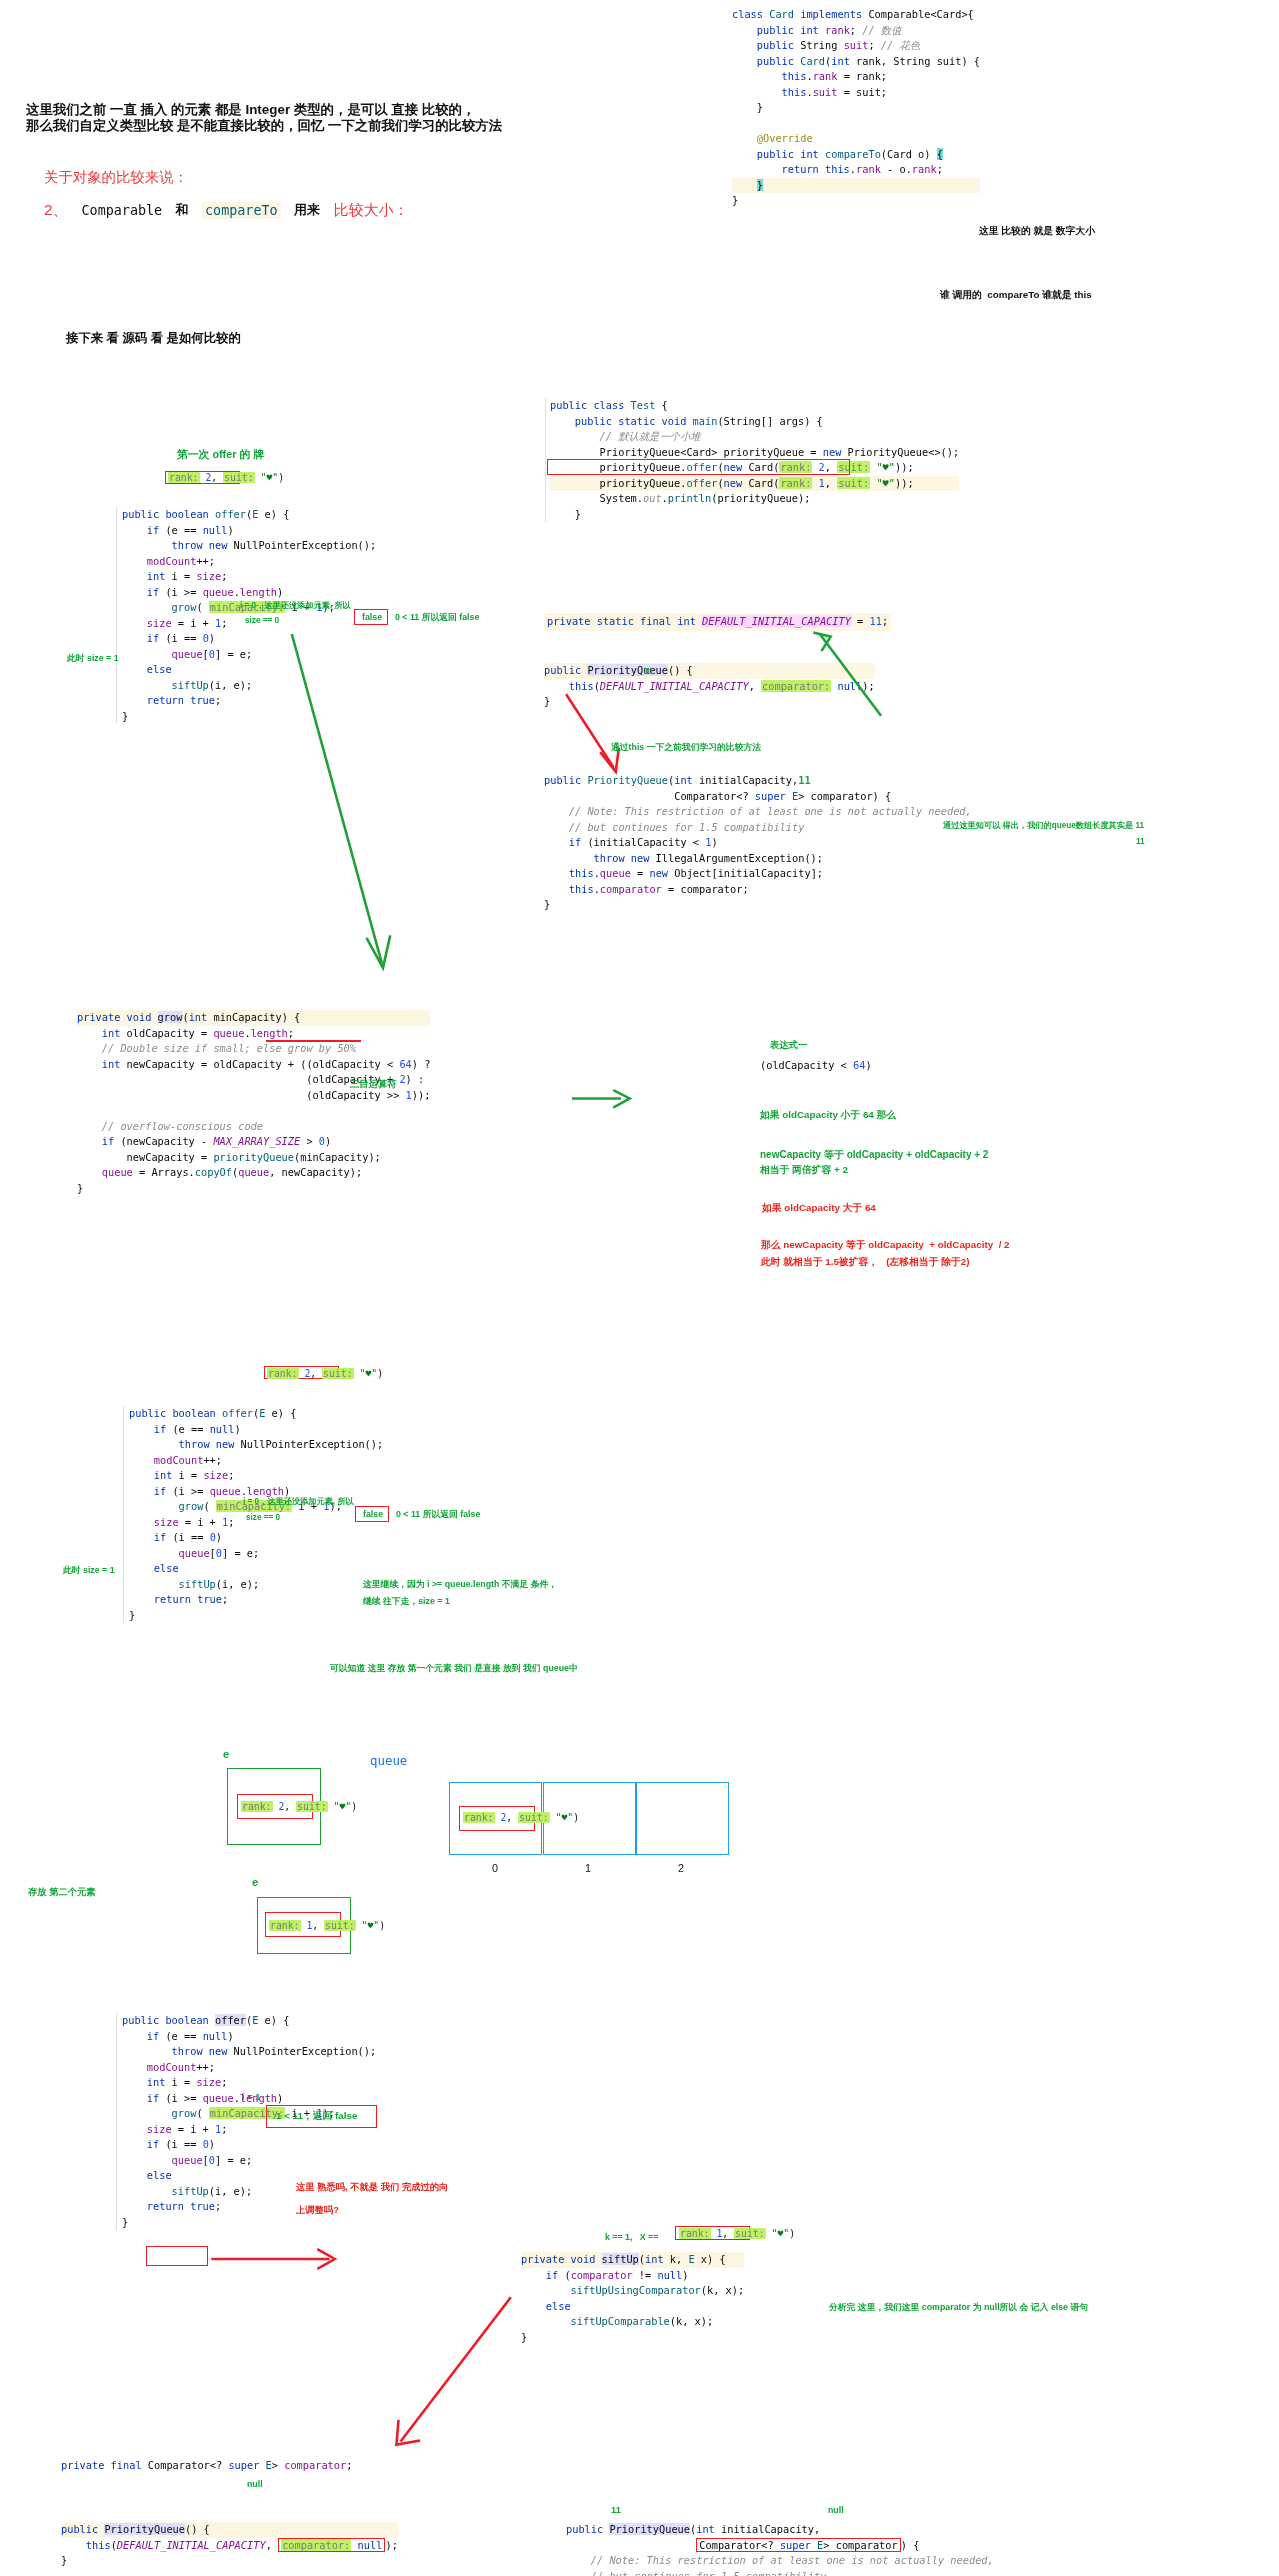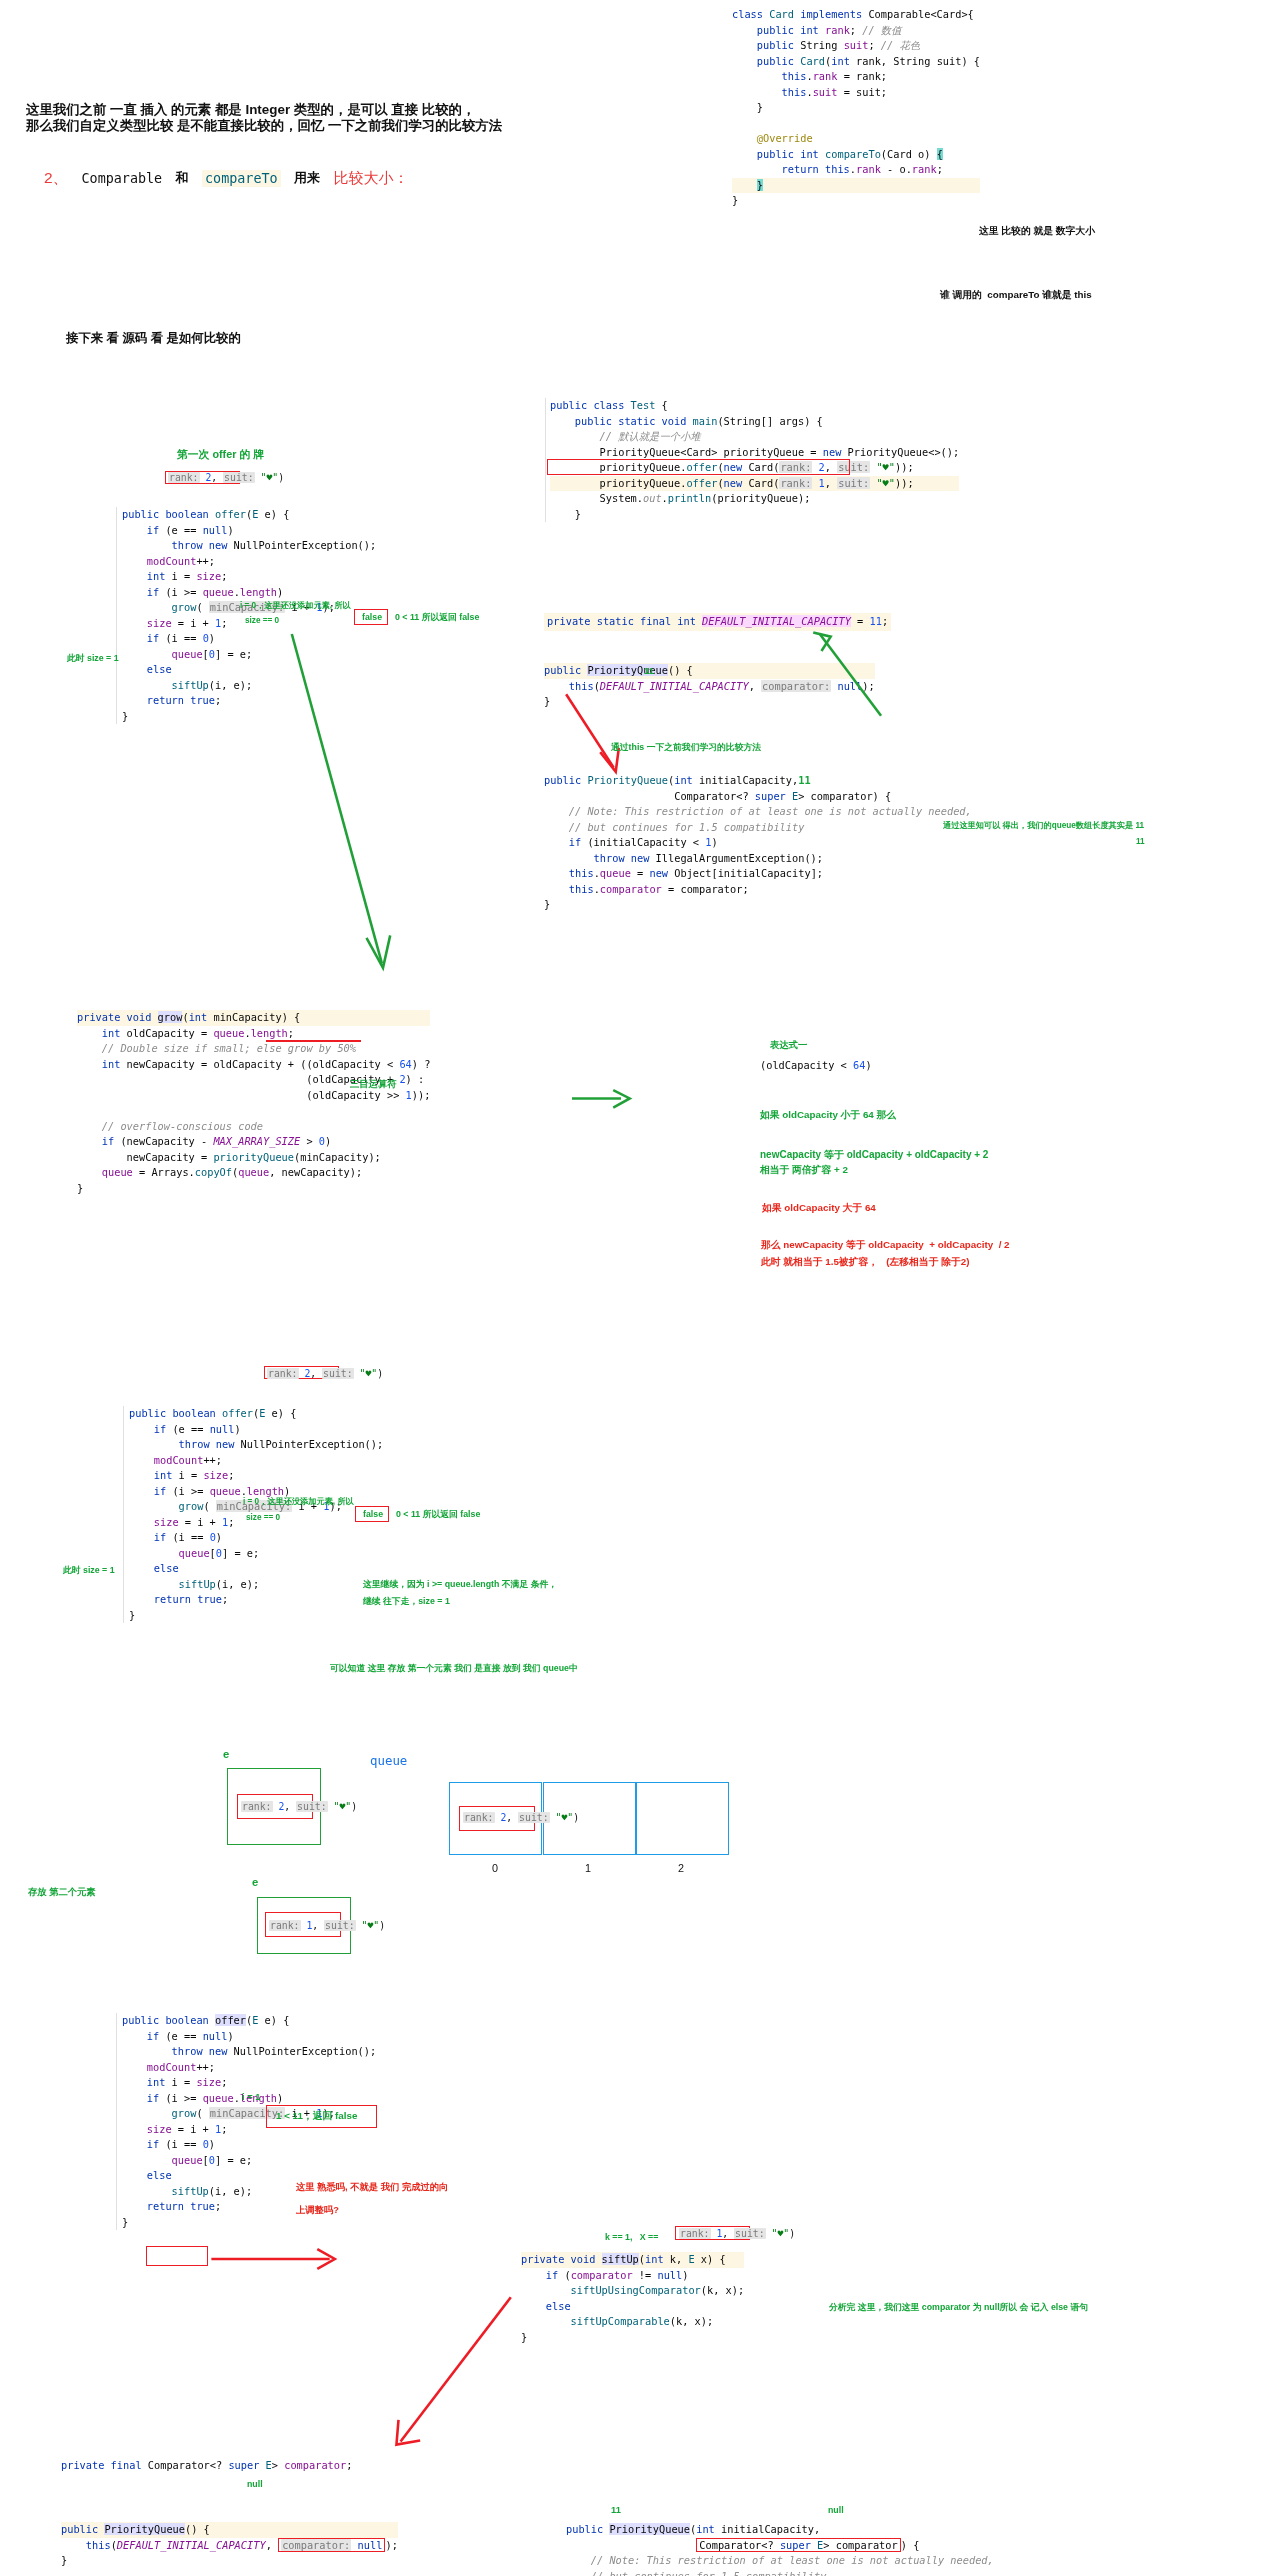--- a/index.html
+++ b/index.html
@@ -14,21 +14,21 @@
     font-size:10.3px; line-height:15.5px; color:#080808; white-space:pre;
   }
   .note{ font-weight:bold; white-space:pre; }
   .kw{color:#0033b3;}
   .fn{color:#00627a;}
   .fld{color:#871094;}
   .num{color:#1750eb;}
   .cmt{color:#8c8c8c;font-style:italic;}
   .ann{color:#9e880d;}
   .str{color:#067d17;}
-  .param{background:#e5e5e5;color:#7a7a7a;border-radius:1px;padding:0 1px;}
+  .param{background:#bef264;color:#7a7a7a;border-radius:1px;padding:0 1px;}
   .hl-yellow{background:#fdf6e3;}
   .hl-lilac{background:#dedeff;}
   .hl-pink{background:#fbd9ff;}
   .hl-teal{background:#76dbd2;}
   .green{color:#13a538;}
   .red{color:#e8271c;}
   .black{color:#111111;}
   .blue{color:#1a73e8;}
   .rbox{border:1.5px solid #ee1c25; box-sizing:border-box;}
   .gbox{border:1.5px solid #21a038; box-sizing:border-box;}
@@ -42,20 +42,21 @@
   .gutter{position:absolute;top:0;bottom:0;width:1px;background:#e0e0e0;}
   svg{position:absolute;overflow:visible;}
 </style>
 </head>
 <body>
 
 <div class="abs titleblock" style="left:26px;top:98px;">这里我们之前 一直 插入 的元素 都是 Integer 类型的，是可以 直接 比较的，</div>
 <div class="abs titleblock" style="left:26px;top:114px;">那么我们自定义类型比较 是不能直接比较的，回忆 一下之前我们学习的比较方法</div>
 
 <div class="abs" style="left:44px;top:161px;width:464px;">
+  <div class="redblock" style="font-size:14.4px;">关于对象的比较来说：</div>
   <div style="height:7.2px"></div>
   <div style="display:flex;align-items:center;gap:13.4px;">
     <span class="redblock" style="line-height:20.6px;">2、</span>
     <span class="code black" style="font-size:13.4px;">Comparable</span>
     <span class="black" style="font-size:13px;font-weight:bold;">和</span>
     <span class="code hl-yellow" style="font-size:13.4px;color:#00627a;padding:1px 3.1px;">compareTo</span>
     <span class="black" style="font-size:13px;font-weight:bold;">用来</span>
     <span class="redblock" style="line-height:20.6px;font-size:15px;">比较大小：</span>
   </div>
 </div>

